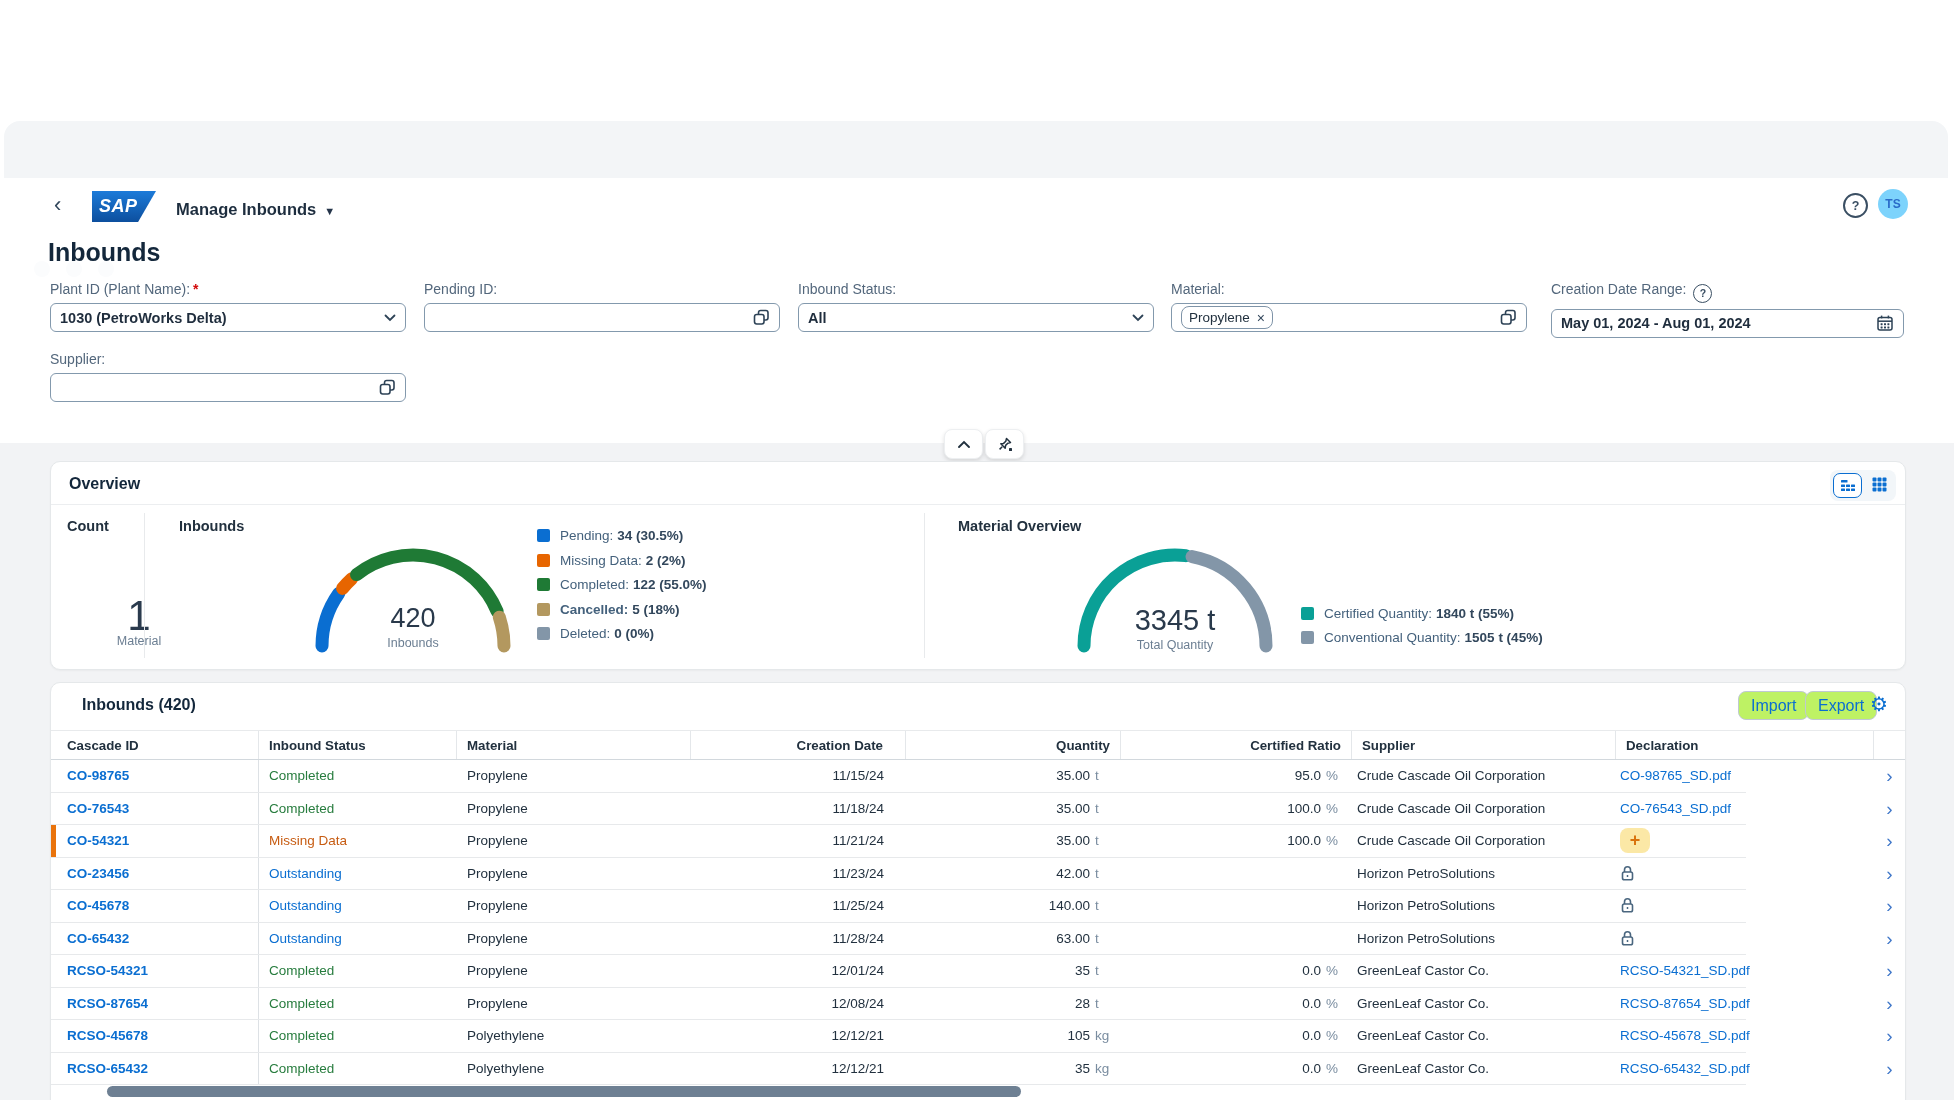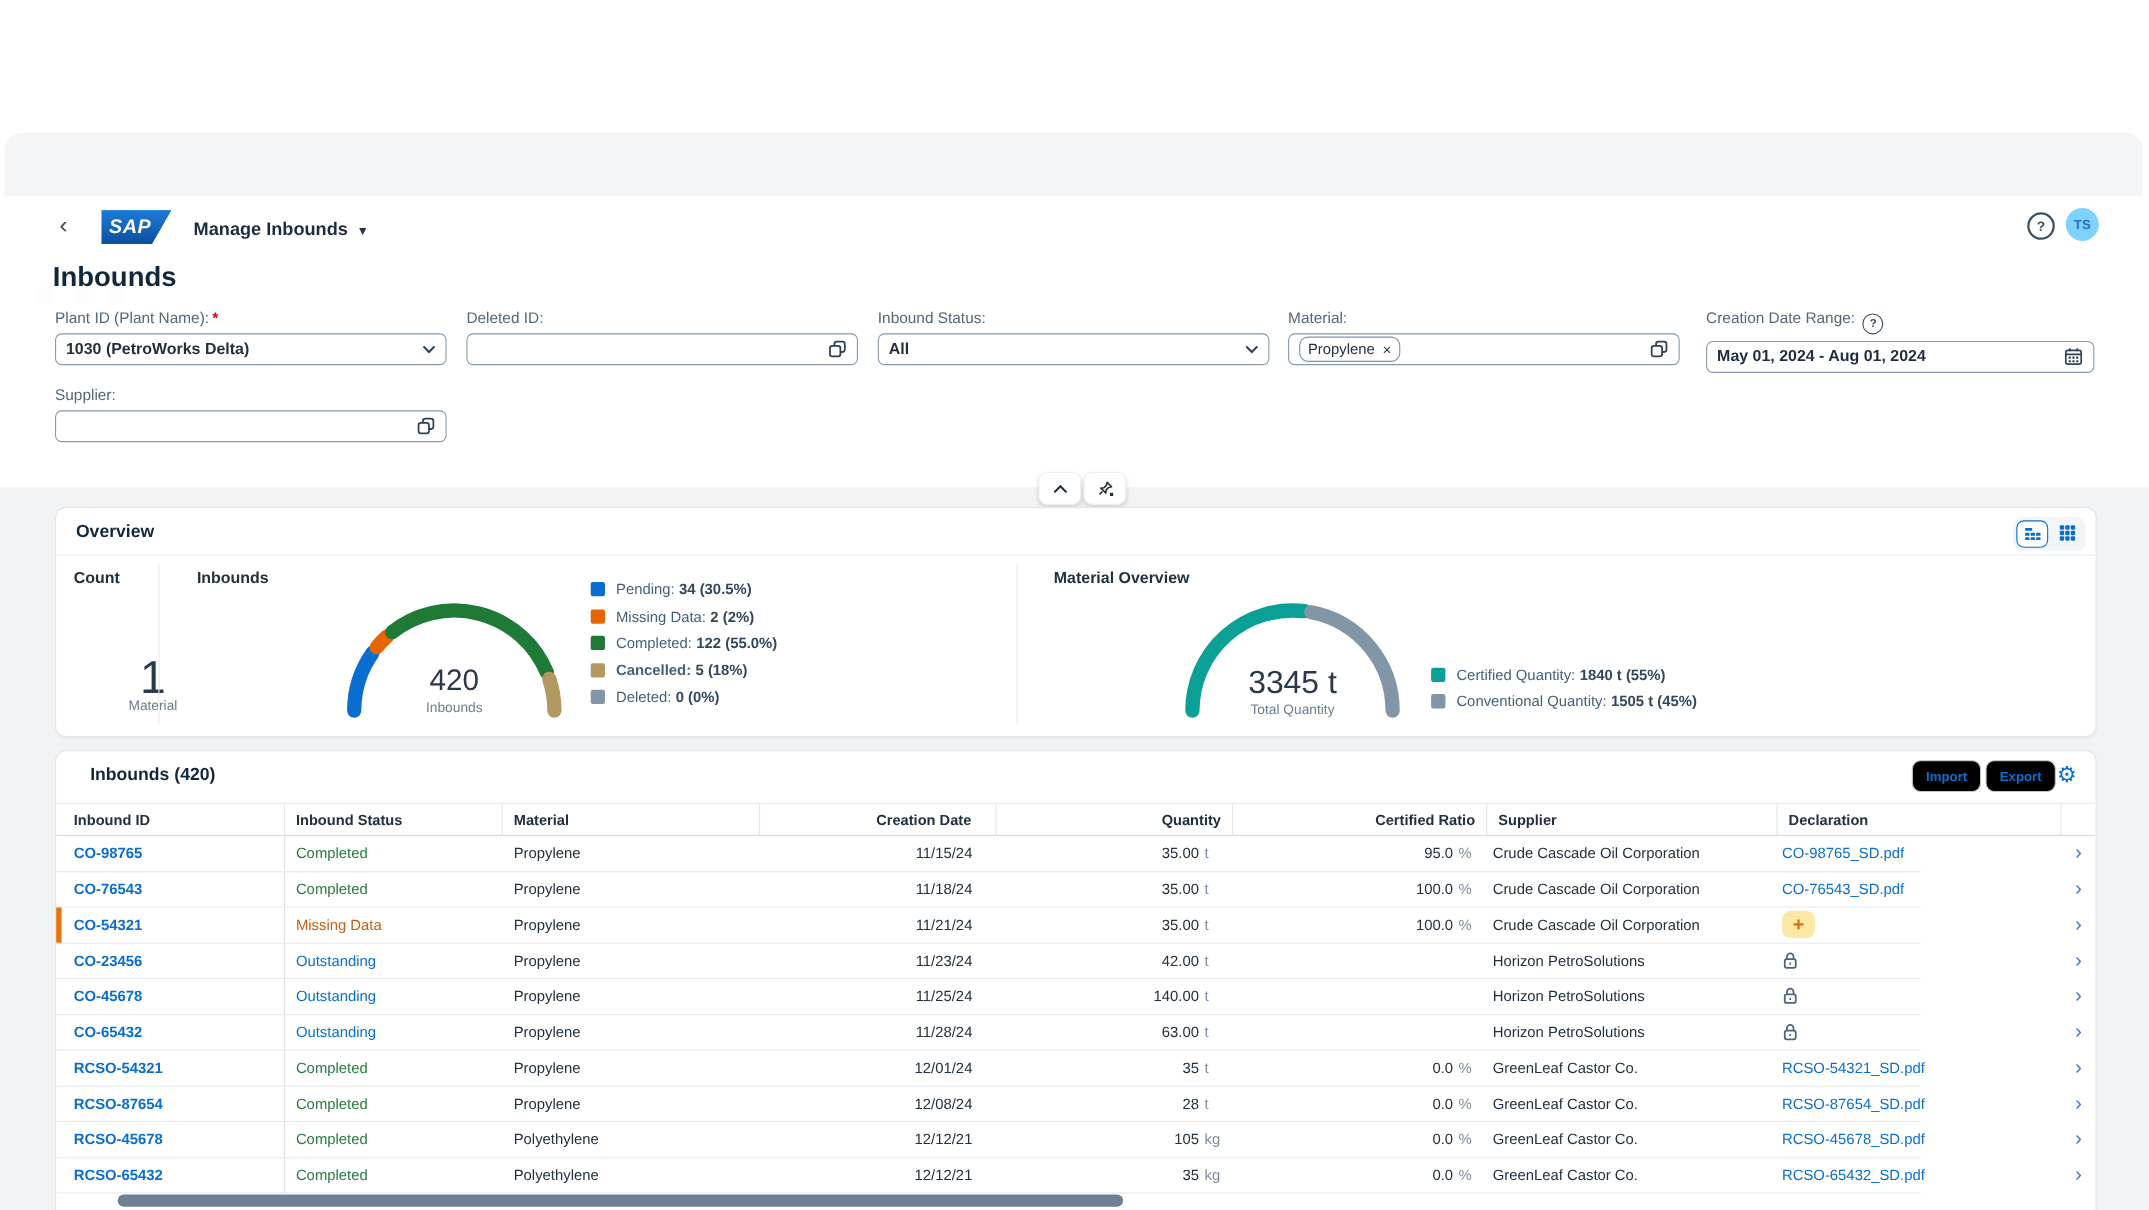--- a/index.html
+++ b/index.html
@@ -49,22 +49,22 @@
   .sec-title{font-size:14.5px;font-weight:700;color:#22313f;}
   .vdiv{position:absolute;top:51px;width:1px;height:145px;background:#e8eaec;}
   .big-num{position:absolute;left:62px;top:130px;width:52px;text-align:center;font-size:42px;font-weight:300;color:#2a3a4d;}
   .count-sub{position:absolute;left:50px;top:172px;width:76px;text-align:center;font-size:12.5px;color:#6b7e92;}
   .legend-item{position:absolute;display:flex;align-items:center;font-size:13.5px;color:#44617c;white-space:nowrap;}
   .legend-sq{width:13px;height:13px;border-radius:2px;margin-right:10px;flex:0 0 13px;}
   .legend-item b{color:#32475c;margin-left:4px;}
   
   .tb-card{left:50px;top:682px;width:1854px;height:418px;border-radius:10px 10px 0 0;overflow:hidden;}
   .tb-title{position:absolute;left:16px;top:13px;font-size:16px;font-weight:700;color:#13273b;margin-left:15px;}
-  .btn{height:27px;border:1px solid #bfc9d2;border-radius:8px;background:#000000;color:#0a6ed1;font-size:12px;
-       font-weight:700;display:flex;align-items:center;justify-content:center;padding:0 12px;cursor:pointer;}
+  .btn{height:27px;border:1px solid #bfc9d2;border-radius:8px;background:#bef264;color:#0a6ed1;font-size:16px;
+       font-weight:400;display:flex;align-items:center;justify-content:center;padding:0 12px;cursor:pointer;}
   .gear{position:absolute;left:1819px;top:9px;font-size:20px;color:#0a6ed1;cursor:pointer;}
   .tgrid{display:grid;grid-template-columns:208px 198px 234px 215px 215px 231px 264px 258px 31px;}
   .thead{position:absolute;left:0;top:47px;width:1854px;height:30px;border-top:1px solid #e8eaec;border-bottom:1px solid #d2d8dd;box-sizing:border-box;}
   .th{display:flex;align-items:center;font-size:13.3px;font-weight:700;color:#22313f;border-right:1px solid #e4e7ea;
       box-sizing:border-box;padding:0 10px;cursor:pointer;}
   .th:last-child{border-right:none;}
   .tbody{position:absolute;left:0;top:77px;width:1695px;}
   .trow{height:32.5px;border-bottom:1px solid #e7e9eb;position:relative;box-sizing:border-box;}
   .td{display:flex;align-items:center;font-size:13.5px;color:#22313f;padding:0 10px;box-sizing:border-box;white-space:nowrap;overflow:hidden;}
   .td.first{border-right:1px solid #dde1e5;padding-left:16px;}
@@ -107,21 +107,21 @@
     <span class="fval">1030 (PetroWorks Delta)</span>
     <span class="icn">
         <svg width="12" height="8" viewBox="0 0 12 8">
           <polyline points="1.5,1.5 6,6 10.5,1.5" fill="none" stroke="#2d4256" stroke-width="1.8" stroke-linecap="round"></polyline>
         </svg>
       </span>
   </div>
 </div>
 
 <div class="ffield" style="left:424px;top:281px;width:356px">
-  <div class="flabel">Deleted ID:</div>
+  <div class="flabel">Pending ID:</div>
   <div class="finput">
     <span class="fval"></span>
     <span class="icn">
         <svg width="17" height="17" viewBox="0 0 17 17">
           <rect x="5.5" y="1.5" width="9.5" height="9.5" rx="2.2" fill="none" stroke="#2d4256" stroke-width="1.6"></rect>
           <rect x="1.5" y="5.5" width="9.5" height="9.5" rx="2.2" fill="#fff" stroke="#2d4256" stroke-width="1.6"></rect>
         </svg>
       </span>
   </div>
 </div>
@@ -309,21 +309,21 @@
       </div>
     </div>
 </div>
 
 <div class="abs card tb-card">
   <div class="tb-title">Inbounds (420)</div>
   <div class="btn abs" style="left:1687px;top:8px">Import</div>
   <div class="btn abs" style="left:1754px;top:8px">Export</div>
   <div class="gear">⚙</div>
   <div class="thead tgrid" id="thead">
-      <div class="th" style="padding-left: 16px;">Inbound ID</div>
+      <div class="th" style="padding-left: 16px;">Cascade ID</div>
       <div class="th">Inbound Status</div>
       <div class="th">Material</div>
       <div class="th al-r" style="padding-right: 22px;">Creation Date</div>
       <div class="th al-r">Quantity</div>
       <div class="th al-r">Certified Ratio</div>
       <div class="th">Supplier</div>
       <div class="th">Declaration</div>
       <div class="th"></div>
     </div>
   <div class="tbody" id="tbody">

